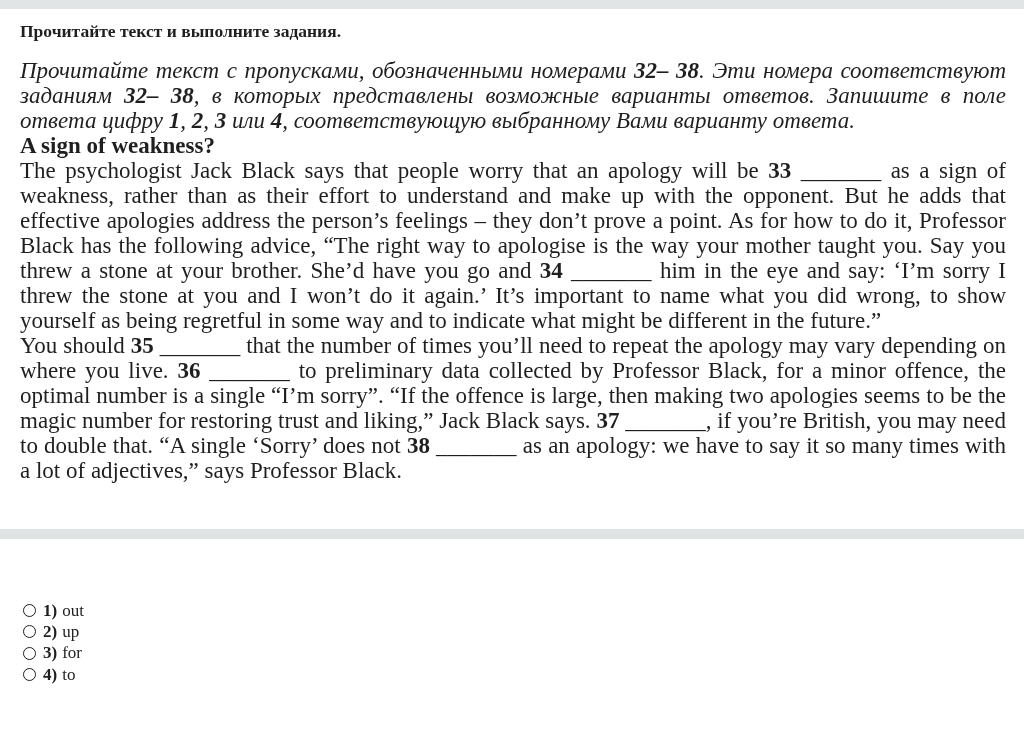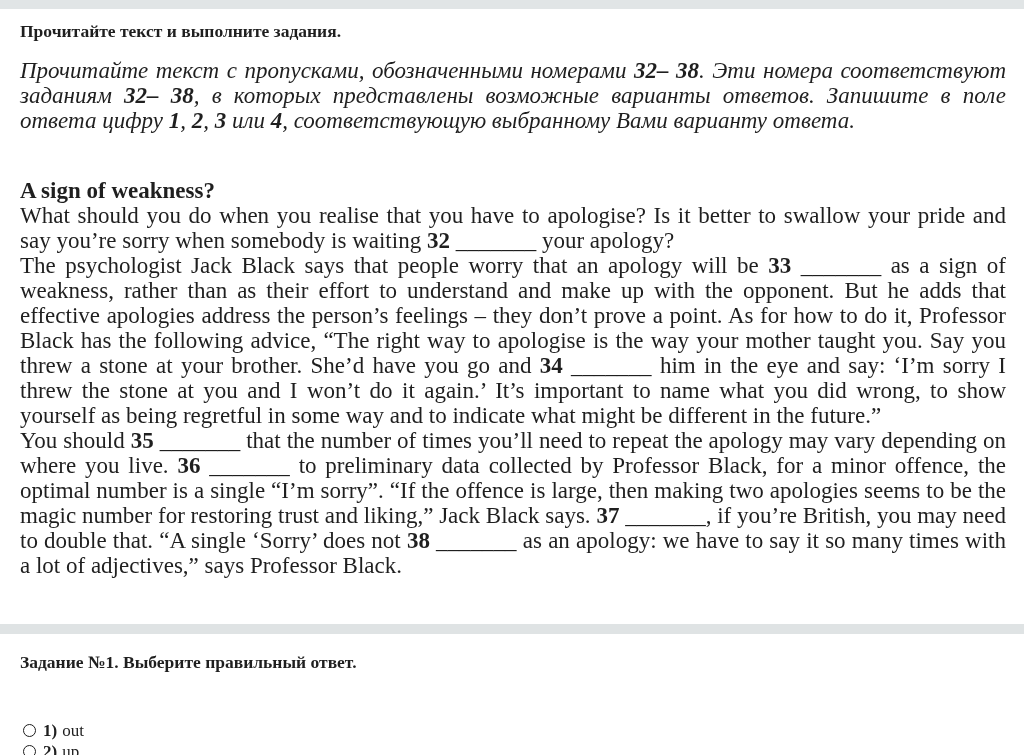--- a/index.html
+++ b/index.html
@@ -32,21 +32,20 @@
   .text-block p {
     text-align: justify;
   }
   .italic-par {
     font-style: italic;
   }
   .seg-b { font-weight: bold; }
   .text-title {
     font-weight: bold;
     text-align: left !important;
-    margin-top: 45px;
   }
   .section-divider {
     height: 10px;
     width: 100%;
     background: var(--divider-color, #dfe3e4);
   }
   .question-section {
     padding: 16px 18px 0 20px;
   }
   .question-heading {
@@ -81,30 +80,28 @@
 </head>
 <body>
 
 <div class="top-bar"></div>
 
 <div class="reading-section">
   <div class="instruction-heading">Прочитайте текст и выполните задания.</div>
   <div class="text-block">
     <p class="italic-par"><span>Прочитайте текст с пропусками, обозначенными номерами </span><span class="seg-b">32– 38</span><span>. Эти номера соответствуют заданиям </span><span class="seg-b">32– 38</span><span>, в которых представлены возможные варианты ответов. Запишите в поле ответа цифру </span><span class="seg-b">1</span><span>, </span><span class="seg-b">2</span><span>, </span><span class="seg-b">3</span><span> или </span><span class="seg-b">4</span><span>, соответствующую выбранному Вами варианту ответа.</span></p>
     <p class="text-title">A sign of weakness?</p>
-    <p><span>What should you do when you realise that you have to apologise? Is it better to swallow your pride and say you’re sorry when somebody is waiting </span><span class="seg-b">32</span><span> _______ your apology?</span></p>
     <p><span>The psychologist Jack Black says that people worry that an apology will be </span><span class="seg-b">33</span><span> _______ as a sign of weakness, rather than as their effort to understand and make up with the opponent. But he adds that effective apologies address the person’s feelings – they don’t prove a point. As for how to do it, Professor Black has the following advice, “The right way to apologise is the way your mother taught you. Say you threw a stone at your brother. She’d have you go and </span><span class="seg-b">34</span><span> _______ him in the eye and say: ‘I’m sorry I threw the stone at you and I won’t do it again.’ It’s important to name what you did wrong, to show yourself as being regretful in some way and to indicate what might be different in the future.”</span></p>
     <p><span>You should </span><span class="seg-b">35</span><span> _______ that the number of times you’ll need to repeat the apology may vary depending on where you live. </span><span class="seg-b">36</span><span> _______ to preliminary data collected by Professor Black, for a minor offence, the optimal number is a single “I’m sorry”. “If the offence is large, then making two apologies seems to be the magic number for restoring trust and liking,” Jack Black says. </span><span class="seg-b">37</span><span> _______, if you’re British, you may need to double that. “A single ‘Sorry’ does not </span><span class="seg-b">38</span><span> _______ as an apology: we have to say it so many times with a lot of adjectives,” says Professor Black.</span></p>
   </div>
 </div>
 
 <div class="section-divider"></div>
 
 <div class="question-section">
-  <div class="question-heading">Задание №1. Выберите правильный ответ.</div>
   <div class="options">
       <div class="option-row">
         <span class="radio"></span>
         <span class="opt-num">1)</span>
         <span class="opt-label">out</span>
       </div>
       <div class="option-row">
         <span class="radio"></span>
         <span class="opt-num">2)</span>
         <span class="opt-label">up</span>

